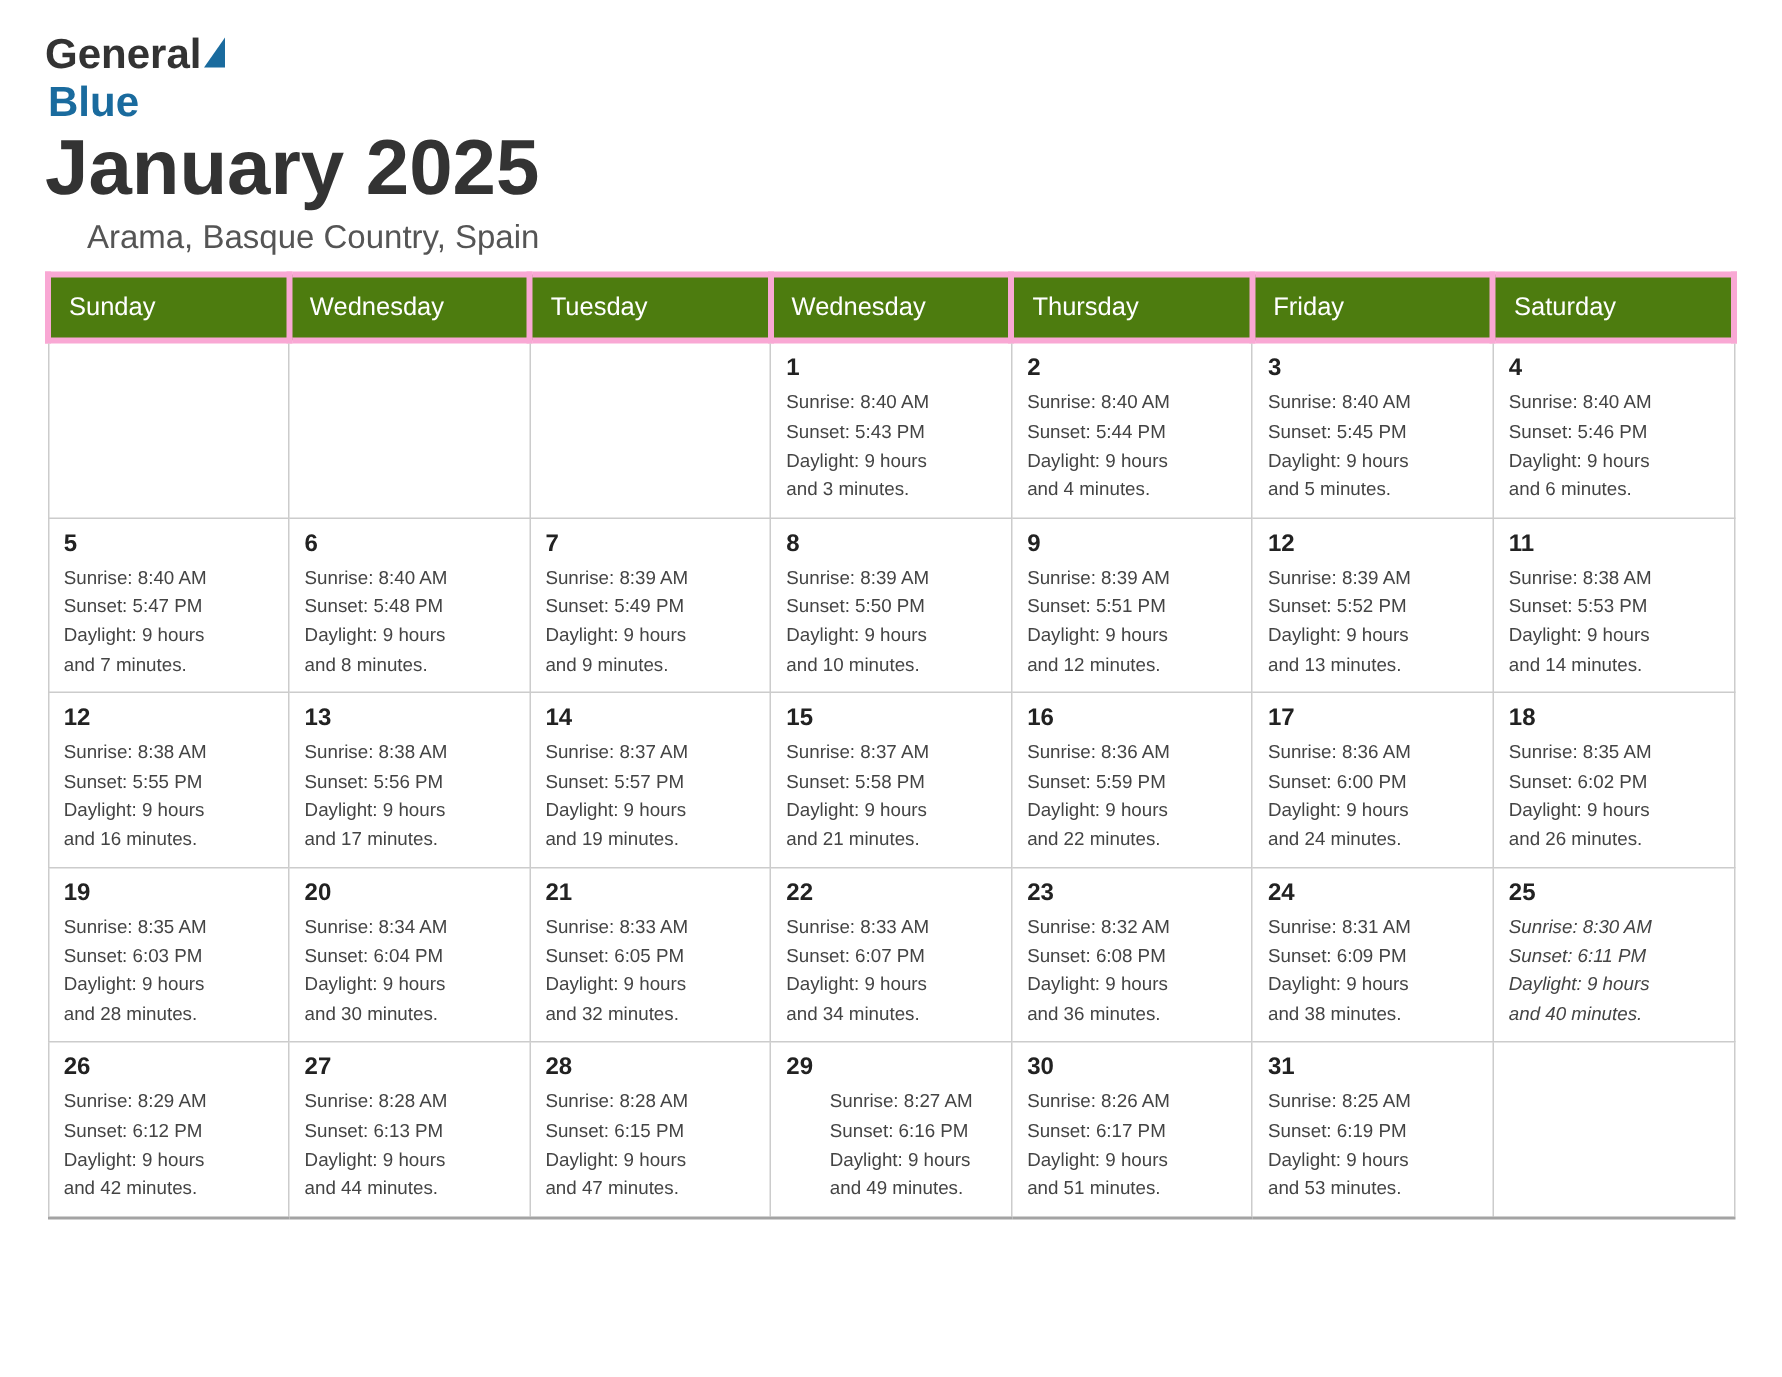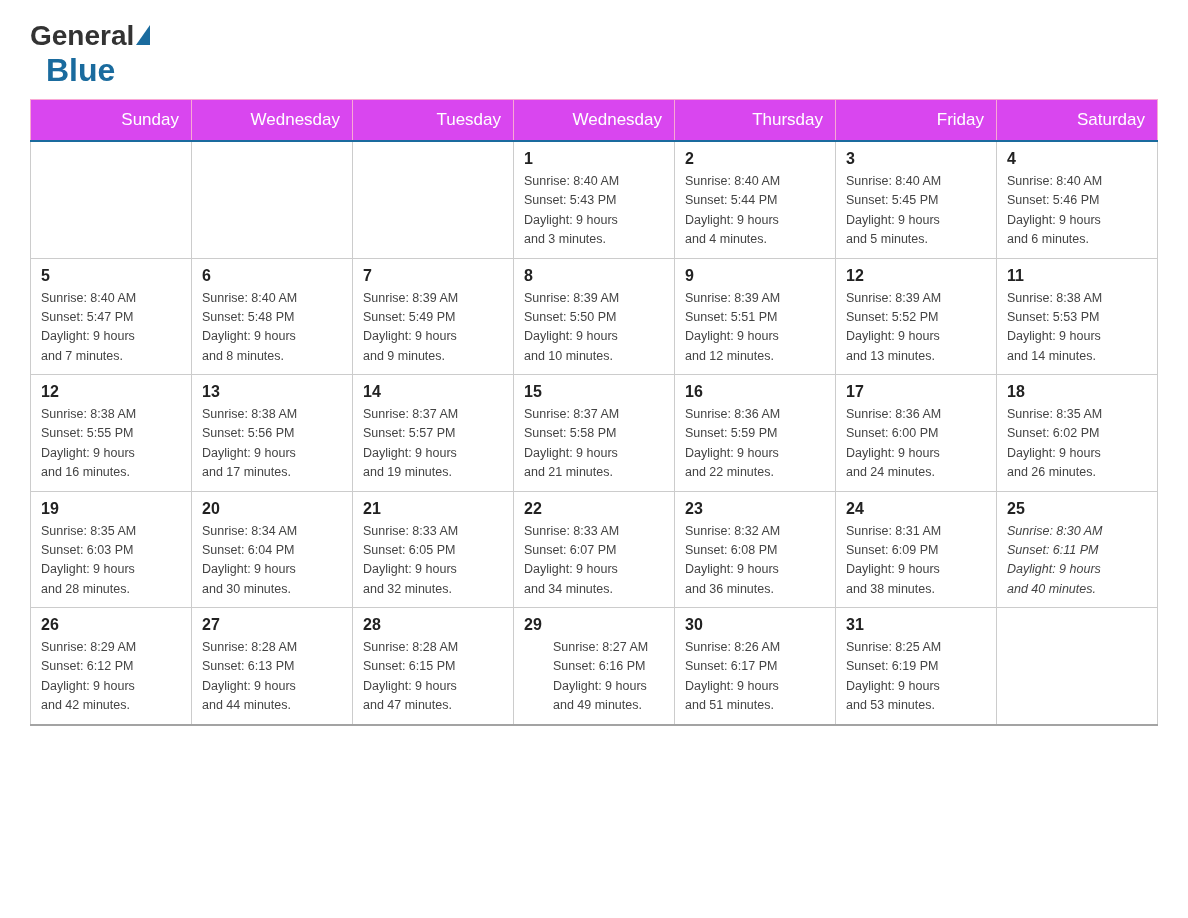--- a/index.html
+++ b/index.html
@@ -34,24 +34,24 @@
     }
     .logo-triangle {
       width: 0;
       height: 0;
       border-left: 14px solid transparent;
       border-bottom: 20px solid #1a6b9e;
       margin-left: 2px;
       margin-bottom: 2px;
     }
     .logo-text-blue {
-      font-size: 32px;
+      font-size: 28px;
       font-weight: bold;
       color: #1a6b9e;
-      margin-left: 16px;
+      margin-left: 2px;
     }
     .title-area {
       text-align: right;
     }
     .month-title {
       font-size: 52px;
       font-weight: bold;
       color: #333;
       line-height: 1.1;
     }
@@ -59,27 +59,27 @@
       font-size: 22px;
       color: #555;
       margin-top: 4px;
     }
     .calendar {
       width: 100%;
       border-collapse: collapse;
       margin-top: 10px;
     }
     .calendar th {
-      background-color: #d946ef;
+      background-color: #4d7c0f;
       color: #fff;
-      text-align: right;
+      text-align: left;
       padding: 10px 12px;
       font-size: 17px;
       font-weight: normal;
-      border: 1px solid #f9a8d4;
+      border: 4px solid #f9a8d4;
     }
     .calendar td {
       vertical-align: top;
       padding: 8px 10px;
       border: 1px solid #ccc;
       width: 14.28%;
       height: 110px;
       font-size: 13px;
       color: #444;
     }
@@ -111,20 +111,24 @@
 </head>
 <body>
 
 <div class="header">
   <div class="logo">
     <div class="logo-top">
       <span class="logo-text-general">General</span>
       <div class="logo-triangle"></div>
     </div>
     <span class="logo-text-blue">Blue</span>
+  </div>
+  <div class="title-area">
+    <div class="month-title">January 2025</div>
+    <div class="location-title">Arama, Basque Country, Spain</div>
   </div>
 </div>
 
 <table class="calendar">
   <thead>
     <tr>
     <th>Sunday</th>
         <th>Wednesday</th>
         <th>Tuesday</th>
         <th>Wednesday</th>

